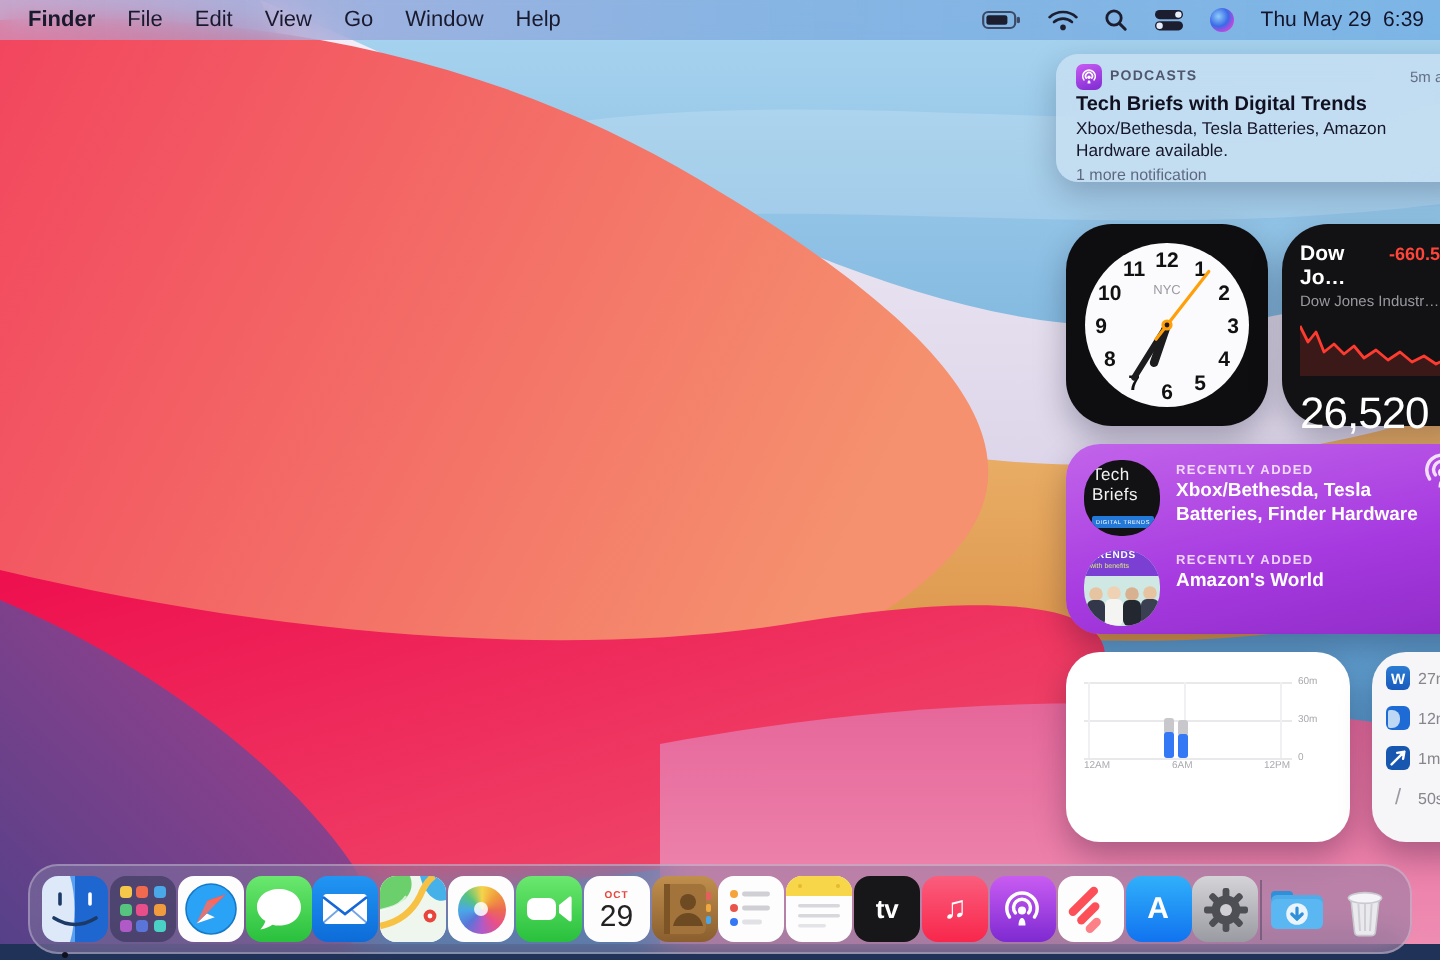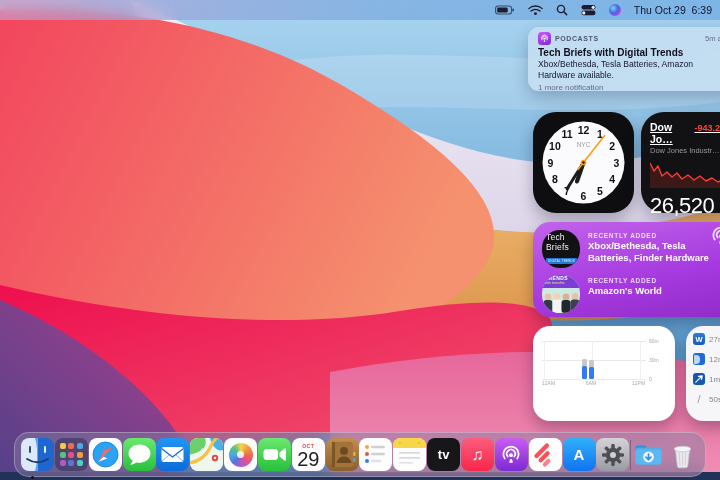--- a/index.html
+++ b/index.html
@@ -36,21 +36,21 @@
   .notif-title { font-size:10px; font-weight:700; margin-top:2px; white-space:nowrap; }
   .notif-body { font-size:8.6px; line-height:1.28; margin-top:1px; color:#16162a; }
   .notif-more { font-size:8px; margin-top:2px; color:rgba(30,30,55,.62); }
 
   
   .widget { position:absolute; border-radius:17px; box-shadow:0 7px 16px rgba(0,0,30,.28); }
 
   .w-clock { left:533px; top:112px; width:101px; height:101px; background:#0e0e10; border-radius:23px; }
   .w-stocks { left:641px; top:112px; width:101px; height:101px; background:#121214; border-radius:23px;
     padding:9px 0 0 9px; color:#fff; }
-  .stock-row1 { display:flex; align-items:baseline; width:70px;text-decoration:underline; }
+  .stock-row1 { display:flex; align-items:baseline; width:70px; }
   .stock-sym { font-size:10.5px; font-weight:700; }
   .stock-chg { margin-left:auto; font-size:9px; font-weight:700; color:#ff453a; white-space:nowrap; }
   .stock-name { font-size:7.5px; color:#98989f; margin-top:1px; white-space:nowrap; }
   .stock-price { font-size:22px; font-weight:500; letter-spacing:-.5px; margin-top:1px; white-space:nowrap; }
 
   .w-pod { left:533px; top:222px; width:240px; height:95px; border-radius:17px; padding:8px 9px;
     background:linear-gradient(168deg,#c264ea 0%, #a63ae0 55%, #8d2ac4 100%); color:#fff; }
   .pod-row { display:flex; margin-bottom:7px; }
   .pod-art { width:38px; height:38px; border-radius:18px; flex:0 0 auto; overflow:hidden; position:relative; }
   .pod-art.dark { background:#121214; padding:3px 0 0 4px; }
@@ -104,21 +104,21 @@
   .dock-sep { width:1px; height:30px; background:rgba(50,50,75,.4); flex:0 0 auto; }
   .di-launchpad { background:rgba(48,48,82,.55); }
   .lp-grid { display:grid; grid-template-columns:repeat(3,6px); grid-gap:2.5px; }
   .lp-grid i { width:6px; height:6px; border-radius:2px; display:block; }
   .di-messages { background:linear-gradient(180deg,#6be86f,#28c03c); }
   .di-mail { background:linear-gradient(180deg,#2196f3,#0d6bd8); }
   .di-white { background:#fdfdfd; }
   .di-facetime { background:linear-gradient(180deg,#6be86f,#28c03c); }
   .di-cal { background:#fdfdfd; flex-direction:column; }
   .cal-month { font-size:5px; font-weight:700; letter-spacing:.5px; color:#e8453c; margin-top:2px; }
-  .cal-day { font-size:20px; color:#222; line-height:1; }
+  .cal-day { font-size:15px; color:#222; line-height:1; }
   .di-contacts { background:linear-gradient(180deg,#c08f4e,#8a5f2e); }
   .di-tv { background:#17171a; color:#fff; font-weight:700; font-size:13px; }
   .di-music { background:linear-gradient(180deg,#fb5d7d,#f8274b); color:#fff; font-size:16px; }
   .di-podcasts { background:linear-gradient(180deg,#c95cf2,#7e2ad2); }
   .di-appstore { background:linear-gradient(180deg,#30b0fa,#1173f0); color:#fff; font-weight:700; font-size:15px; }
   .di-settings { background:linear-gradient(180deg,#d4d4d8,#9a9aa2); }
   .finder-dot { position:absolute; left:31px; bottom:1px; width:3px; height:3px; border-radius:50%;
     background:#10101c; z-index:11; }
 </style>
 </head>
@@ -162,20 +162,29 @@
     <path d="M 130,0 C 280,62 400,142 520,160 C 610,172 670,152 720,134 L 720,214 C 600,244 480,238 380,207 C 270,174 175,96 130,0 Z" fill="url(#whiteband)"></path>
     <path d="M 380,207 C 480,238 600,244 720,207 L 720,302 C 600,332 480,322 392,296 C 360,286 360,240 380,207 Z" fill="url(#orangeg)"></path>
     <path d="M 0,10 C 130,4 250,30 350,90 C 460,155 522,216 482,270 C 432,336 310,356 200,350 C 110,345 40,330 0,318 Z" fill="url(#salmon)"></path>
     <path d="M 0,285 C 130,316 280,331 400,311 C 520,292 572,306 546,346 C 506,411 350,439 210,446 C 110,451 35,443 0,436 Z" fill="url(#crimson)"></path>
     <path d="M 330,372 C 470,346 600,346 720,366 L 720,480 L 330,480 Z" fill="url(#pinkbr)"></path>
     <path d="M 0,300 C 72,330 142,382 176,432 C 196,462 180,480 140,480 L 0,480 Z" fill="url(#purple)"></path>
     <rect x="0" y="472" width="720" height="8" fill="#203257"></rect>
   </svg>
 
   <div class="menubar">
+    <div class="menus">
+      <span class="menu-item app">Finder</span>
+      <span class="menu-item">File</span>
+      <span class="menu-item">Edit</span>
+      <span class="menu-item">View</span>
+      <span class="menu-item">Go</span>
+      <span class="menu-item">Window</span>
+      <span class="menu-item">Help</span>
+    </div>
     <div class="statusbar">
       <span>
         <svg width="20" height="12" viewBox="0 0 20 12">
           <rect x="0.6" y="2" width="16" height="8" rx="2.5" fill="none" stroke="#1d1d30" stroke-width="1.1" opacity=".7"></rect>
           <rect x="2.2" y="3.6" width="10.5" height="4.8" rx="1.2" fill="#1d1d30"></rect>
           <rect x="17.4" y="4.4" width="1.6" height="3.2" rx="0.8" fill="#1d1d30" opacity=".7"></rect>
         </svg>
       </span>
       <span>
         <svg width="15" height="12" viewBox="0 0 15 12">
@@ -192,21 +201,21 @@
       </span>
       <span>
         <svg width="15" height="12" viewBox="0 0 15 12">
           <rect x="0.5" y="1" width="14" height="4.6" rx="2.3" fill="#1d1d30"></rect>
           <circle cx="12.2" cy="3.3" r="1.6" fill="#e8eef8"></circle>
           <rect x="0.5" y="6.6" width="14" height="4.6" rx="2.3" fill="#1d1d30"></rect>
           <circle cx="2.8" cy="8.9" r="1.6" fill="#e8eef8"></circle>
         </svg>
       </span>
       <span class="siri-dot"></span>
-      <span class="mb-clock">Thu Oct 29  6:39</span>
+      <span class="mb-clock">Thu May 29  6:39</span>
     </div>
   </div>
 
   <div class="notif">
     <div class="notif-head">
       <span class="notif-appicon">
         <svg width="9" height="9" viewBox="0 0 24 24">
           <g fill="none" stroke="#fff" stroke-width="2.2" stroke-linecap="round">
             <path d="M5.2,15.8 A8.3,8.3 0 1 1 18.8,15.8"></path>
             <path d="M8.4,13.6 A4.6,4.6 0 1 1 15.6,13.6"></path>
@@ -245,21 +254,21 @@
       <line x1="50.5" y1="50.5" x2="34.1" y2="76.8" stroke="#1c1c1e" stroke-width="3" stroke-linecap="round"></line>
       <line x1="45" y1="57.6" x2="71.4" y2="23.7" stroke="#ff9f0a" stroke-width="1.6" stroke-linecap="round"></line>
       <circle cx="50.5" cy="50.5" r="2.8" fill="#ff9f0a"></circle>
       <circle cx="50.5" cy="50.5" r="1.2" fill="#1c1c1e"></circle>
     </svg>
   </div>
 
   <div class="widget w-stocks">
     <div class="stock-row1">
       <span class="stock-sym">Dow Jo…</span>
-      <span class="stock-chg">-943.2</span>
+      <span class="stock-chg">-660.5</span>
     </div>
     <div class="stock-name">Dow Jones Industr…</div>
     <svg width="86" height="30" viewBox="0 0 86 30" style="margin-top:3px;">
       <path d="M0,5 4,13 8,8 12,18 17,14 22,19 27,15 32,21 38,17 44,22 50,18 56,23 62,20 68,24 74,21 80,25 86,23 L86,30 0,30 Z" fill="rgba(255,59,48,.18)" stroke="none"></path>
       <path d="M0,5 4,13 8,8 12,18 17,14 22,19 27,15 32,21 38,17 44,22 50,18 56,23 62,20 68,24 74,21 80,25 86,23" fill="none" stroke="#ff3b30" stroke-width="1.4" stroke-linejoin="round"></path>
     </svg>
     <div class="stock-price">26,520</div>
   </div>
 
   <div class="widget w-pod">

